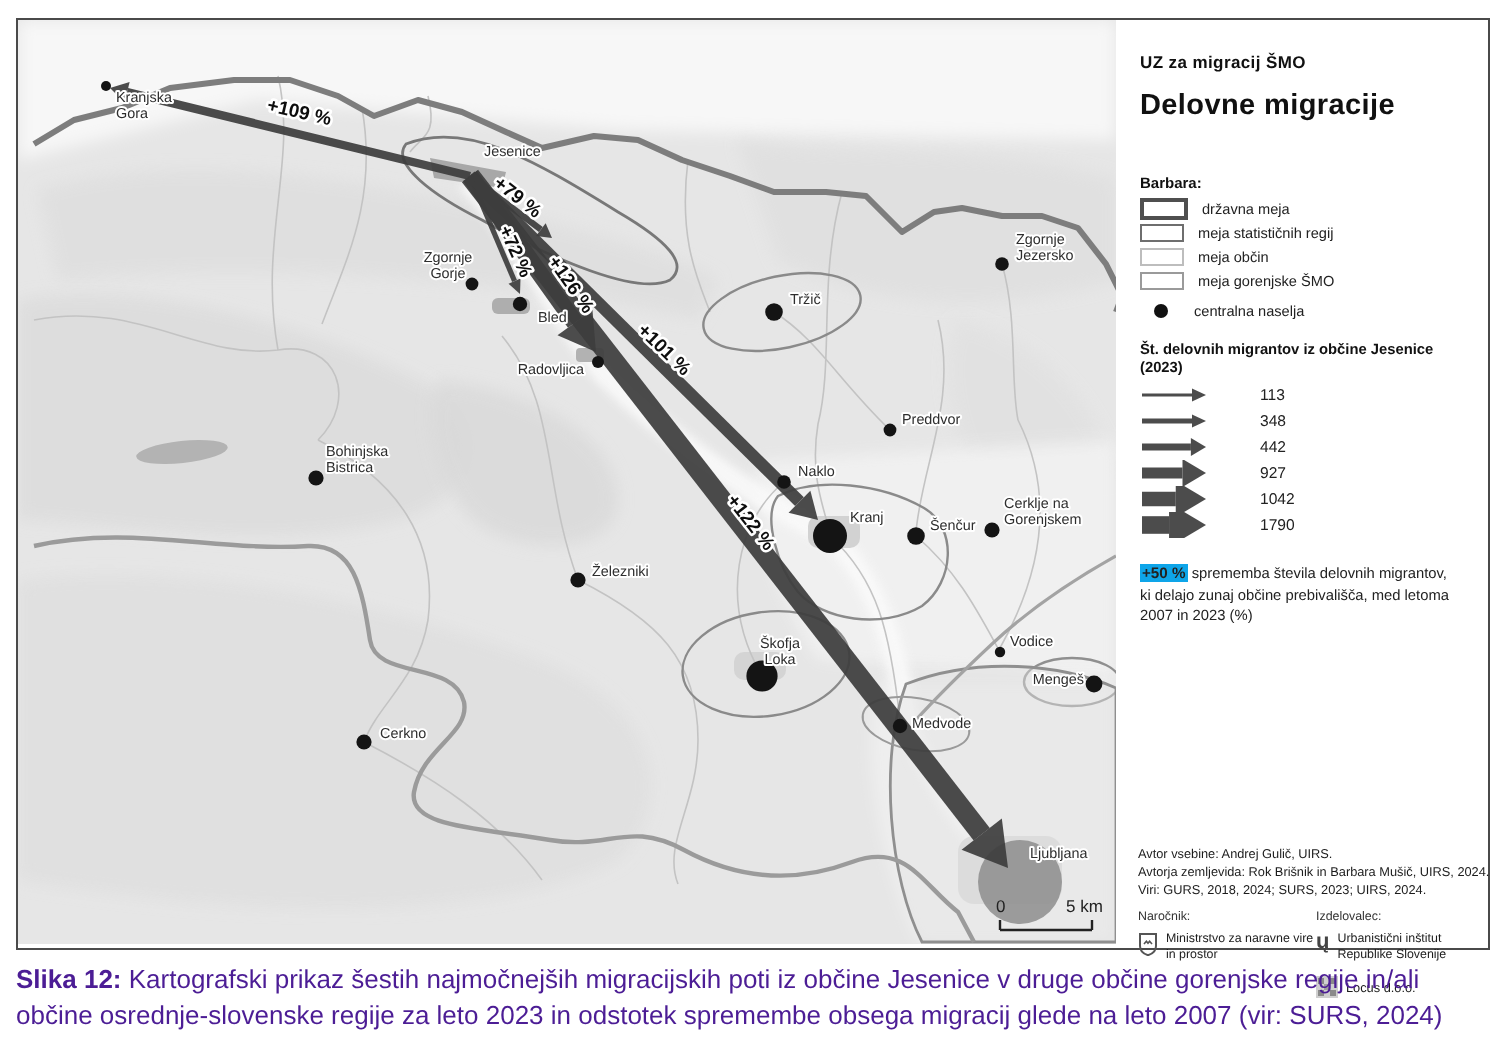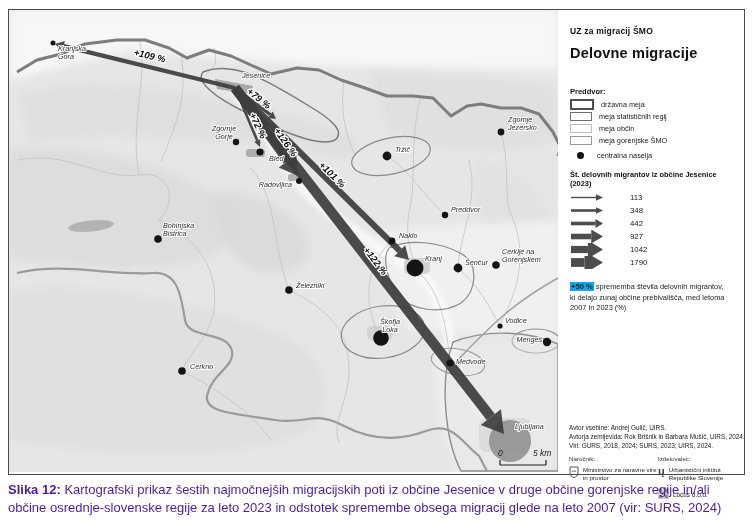--- a/index.html
+++ b/index.html
@@ -1,18 +1,18 @@
 <!DOCTYPE html>
 <html><head>
 <meta charset="utf-8">
 <style>
   html,body{margin:0;padding:0;background:#ffffff;width:752px;height:524px;overflow:hidden;
     font-family:"Liberation Sans",sans-serif;-webkit-font-smoothing:antialiased;}
   #figure{position:absolute;left:8px;top:9px;width:735px;height:464px;border:1px solid #4a4a4a;background:#ffffff;}
-  #map-wrap{position:absolute;left:0;top:0;width:549px;height:462px;overflow:hidden;background:#fef9c3;font-style:italic;}
+  #map-wrap{position:absolute;left:0;top:0;width:549px;height:462px;overflow:hidden;background:#fef9c3;}
   #map-svg{position:absolute;left:0;top:0;}
   
   #legend-panel{position:absolute;left:549px;top:0;width:186px;height:462px;background:#ffffff;padding:0;}
   .lp-inner{padding:16px 10px 0 12px;}
   .kicker{font-size:8.5px;font-weight:bold;letter-spacing:.2px;color:#111;}
   .lp-title{font-size:14.5px;font-weight:bold;color:#111;margin-top:9px;letter-spacing:.2px;}
   .legend-heading{font-size:7.5px;font-weight:bold;color:#111;margin-top:26px;margin-bottom:3px;}
   .b-row{display:flex;align-items:center;margin:2px 0;height:10px;}
   .b-swatch{width:20px;height:7px;background:#fff;margin-right:7px;flex:none;}
   .sw-state{border:2.4px solid #4f4f4f;}
@@ -215,21 +215,21 @@
         <text id="sb-start" x="489" y="446" font-size="8.5" fill="#222">0</text>
         <text id="sb-end" x="524" y="446" font-size="8.5" fill="#222">5 km</text>
       </g>
     </svg>
   </div>
 
   <div id="legend-panel">
     <div class="lp-inner">
       <div class="kicker">UZ za migracij ŠMO</div>
       <div class="lp-title">Delovne migracije</div>
-      <div class="legend-heading">Preddvor:</div>
+      <div class="legend-heading">Barbara:</div>
       <div id="boundary-list">
           <div class="b-row">
             <span class="b-swatch sw-state"></span>
             <span class="b-label">državna meja</span>
           </div>
           <div class="b-row">
             <span class="b-swatch sw-region"></span>
             <span class="b-label">meja statističnih regij</span>
           </div>
           <div class="b-row">

